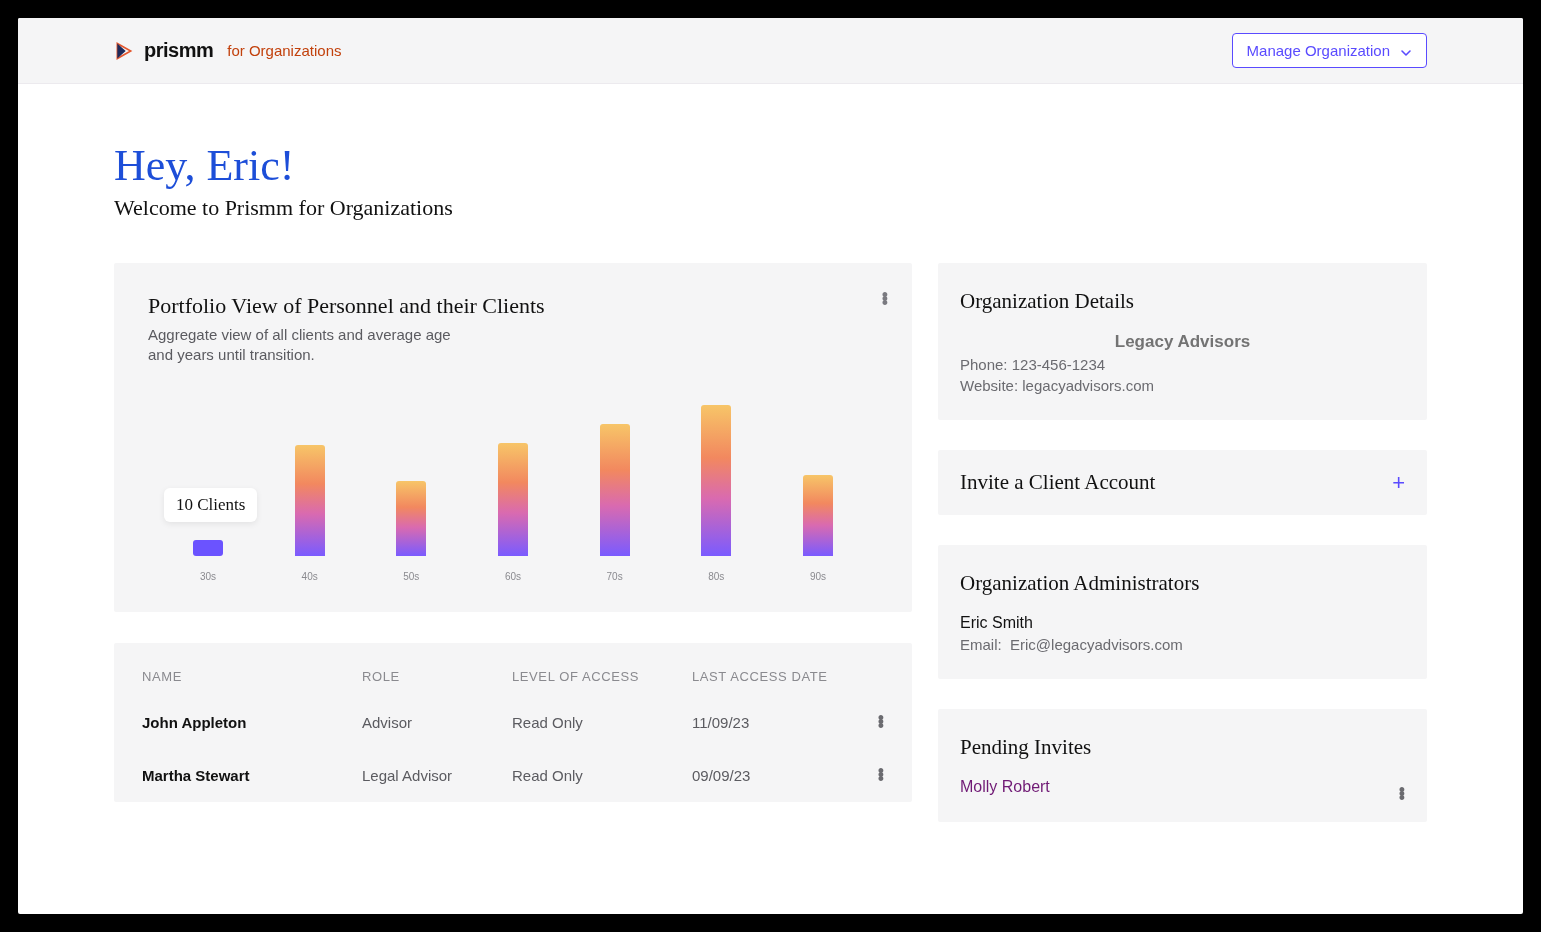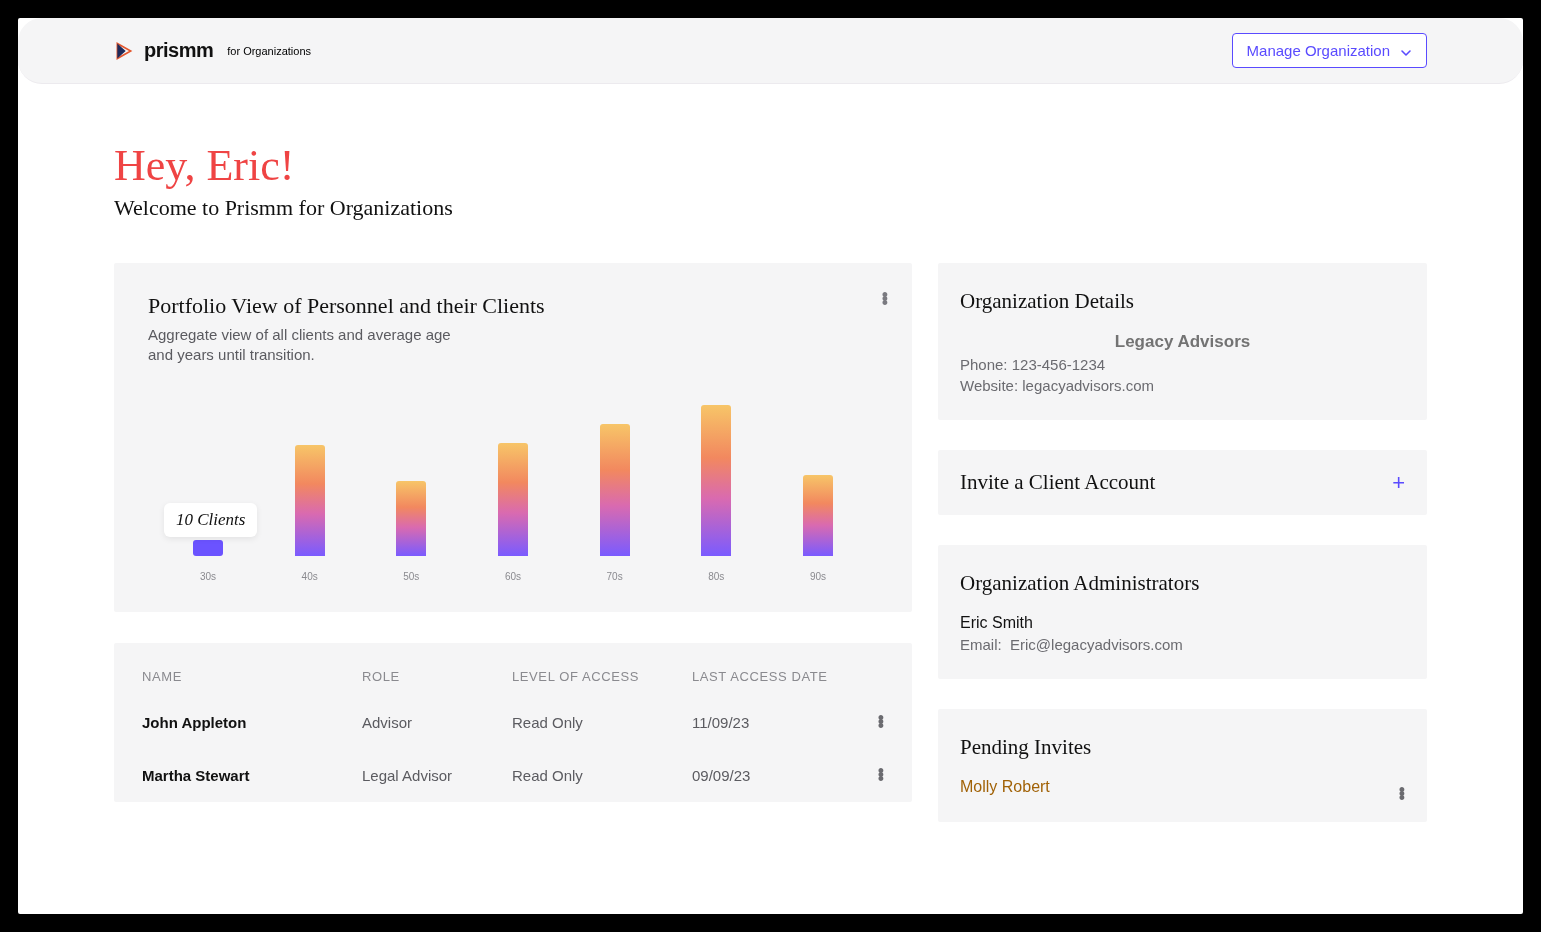--- a/index.html
+++ b/index.html
@@ -16,40 +16,39 @@
     }
     
     .topbar {
       background: #f5f5f6;
       height: 66px;
       display: flex;
       align-items: center;
       padding: 0 96px 0 96px;
       justify-content: space-between;
       border-bottom: 1px solid #eceaee;
-      border-radius: 24px;
     }
     .topbar-left {
       display: flex;
       align-items: center;
       gap: 10px;
     }
     .logo-mark {
       width: 20px; height: 20px;
       display: flex; align-items: center; justify-content: center;
     }
     .brand {
       font-weight: 800;
       font-size: 20px;
       letter-spacing: -0.5px;
       color: #111;
     }
     .brand-sub {
-      font-size: 11px;
-      color: #000000;
+      font-size: 15px;
+      color: #c2410c;
       margin-left: 4px;
     }
     .nav-tabs {
       margin-left: 36px;
       display: flex;
       gap: 24px;
     }
     .nav-tab {
       font-size: 15px;
       color: #1a1a1a;
@@ -75,21 +74,21 @@
       width:12px; height:12px; display:inline-block;
     }
     
     .content {
       padding: 56px 96px 0 96px;
     }
     .greeting {
       font-family: Georgia, "Times New Roman", serif;
       font-size: 44px;
       font-weight: 500;
-      color: #ef4444;
+      color: #1d4ed8;
     }
     .subgreeting {
       font-family: Georgia, "Times New Roman", serif;
       font-size: 22px;
       color: #111;
       margin-top: 4px;
     }
     .columns {
       display: flex;
       gap: 26px;
@@ -208,21 +207,21 @@
     }
     .invite-panel .panel-title { margin-bottom: 0; }
     .plus-btn {
       color:#5a4bff;
       font-size: 22px;
       font-weight: 300;
       cursor:pointer;
       line-height:1;
     }
     .pending-panel { position:relative;}
-    .pending-name { font-size: 16px; color:#a16207; }
+    .pending-name { font-size: 16px; color:#701a75; }
     .pending-menu { position:absolute; right:22px; bottom:22px; color:#6b6b70; cursor:pointer; line-height:4px; font-size:18px;}
   </style>
 </head>
 <body>
 
 <div class="frame">
 
   <div class="topbar">
     <div class="topbar-left">
       <span class="logo-mark">
@@ -256,21 +255,21 @@
           <div class="chart-title">Portfolio View of Personnel and their Clients</div>
           <div class="chart-desc">Aggregate view of all clients and average age and years until transition.</div>
           <div class="chart-menu">
             <span>•<br>•<br>•</span>
           </div>
           <div class="plot" id="plot">
 
           <div class="bar-col">
                 <div class="bar short" style="height: 16px;"></div>
                 <div class="bar-label">30s</div>
-                <div class="tooltip" style="left: -14px; bottom: 19px; font-style: italic;">10 Clients</div>
+                <div class="tooltip" style="left: -14px; bottom: 34px;">10 Clients</div>
               </div>
               <div class="bar-col">
                 <div class="bar" style="height: 111px;"></div>
                 <div class="bar-label">40s</div>
               </div>
               <div class="bar-col">
                 <div class="bar" style="height: 75px;"></div>
                 <div class="bar-label">50s</div>
               </div>
               <div class="bar-col">

